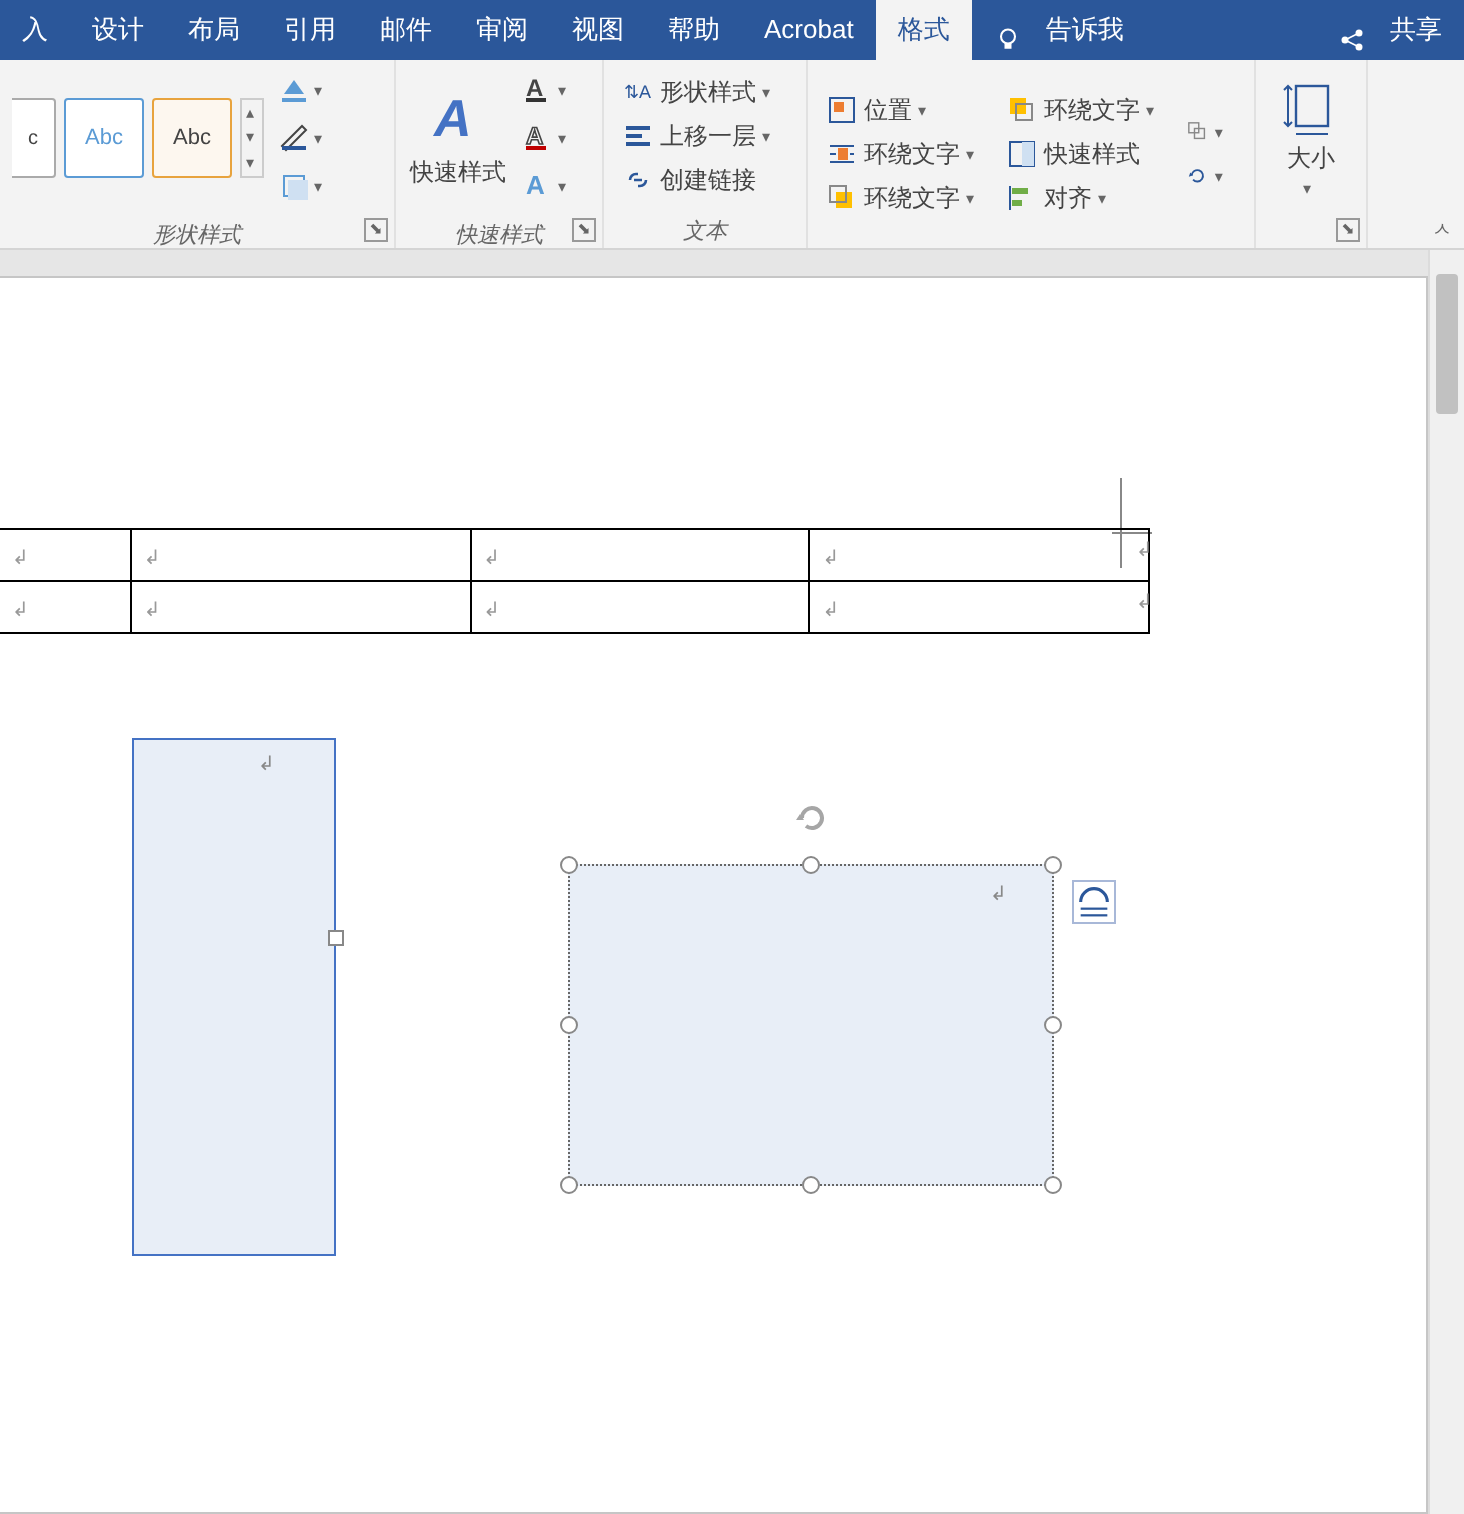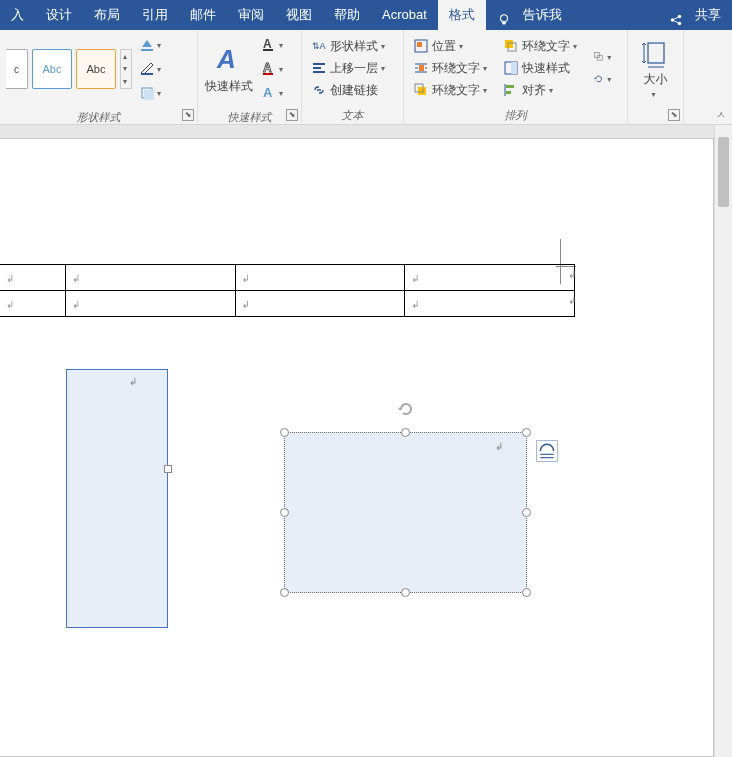--- a/index.html
+++ b/index.html
@@ -300,21 +300,20 @@
             <span class="mini-icon">
               <svg viewBox="0 0 16 16">
                 <path d="M4 8 a4 4 0 1 1 1 3" fill="none" stroke="#2b579a" stroke-width="1.3"></path>
                 <path d="M3 6 l2 2 l-3 1 Z" fill="#2b579a"></path>
               </svg>
             </span>
             <span class="dd">▾</span>
           </div>
       </div>
     </div>
-    <div class="group-label">排列</div>
   </div>
 
   <div class="group" style="width:56px">
     <div class="group-body">
       <div class="big-btn" style="width:44px">
         <span class="big-icon">
             <svg viewBox="0 0 32 32">
               <rect x="8" y="6" width="16" height="20" fill="none" stroke="#2b579a" stroke-width="1.2"></rect>
               <line x1="4" y1="6" x2="4" y2="26" stroke="#2b579a"></line>
               <line x1="8" y1="30" x2="24" y2="30" stroke="#2b579a"></line>

